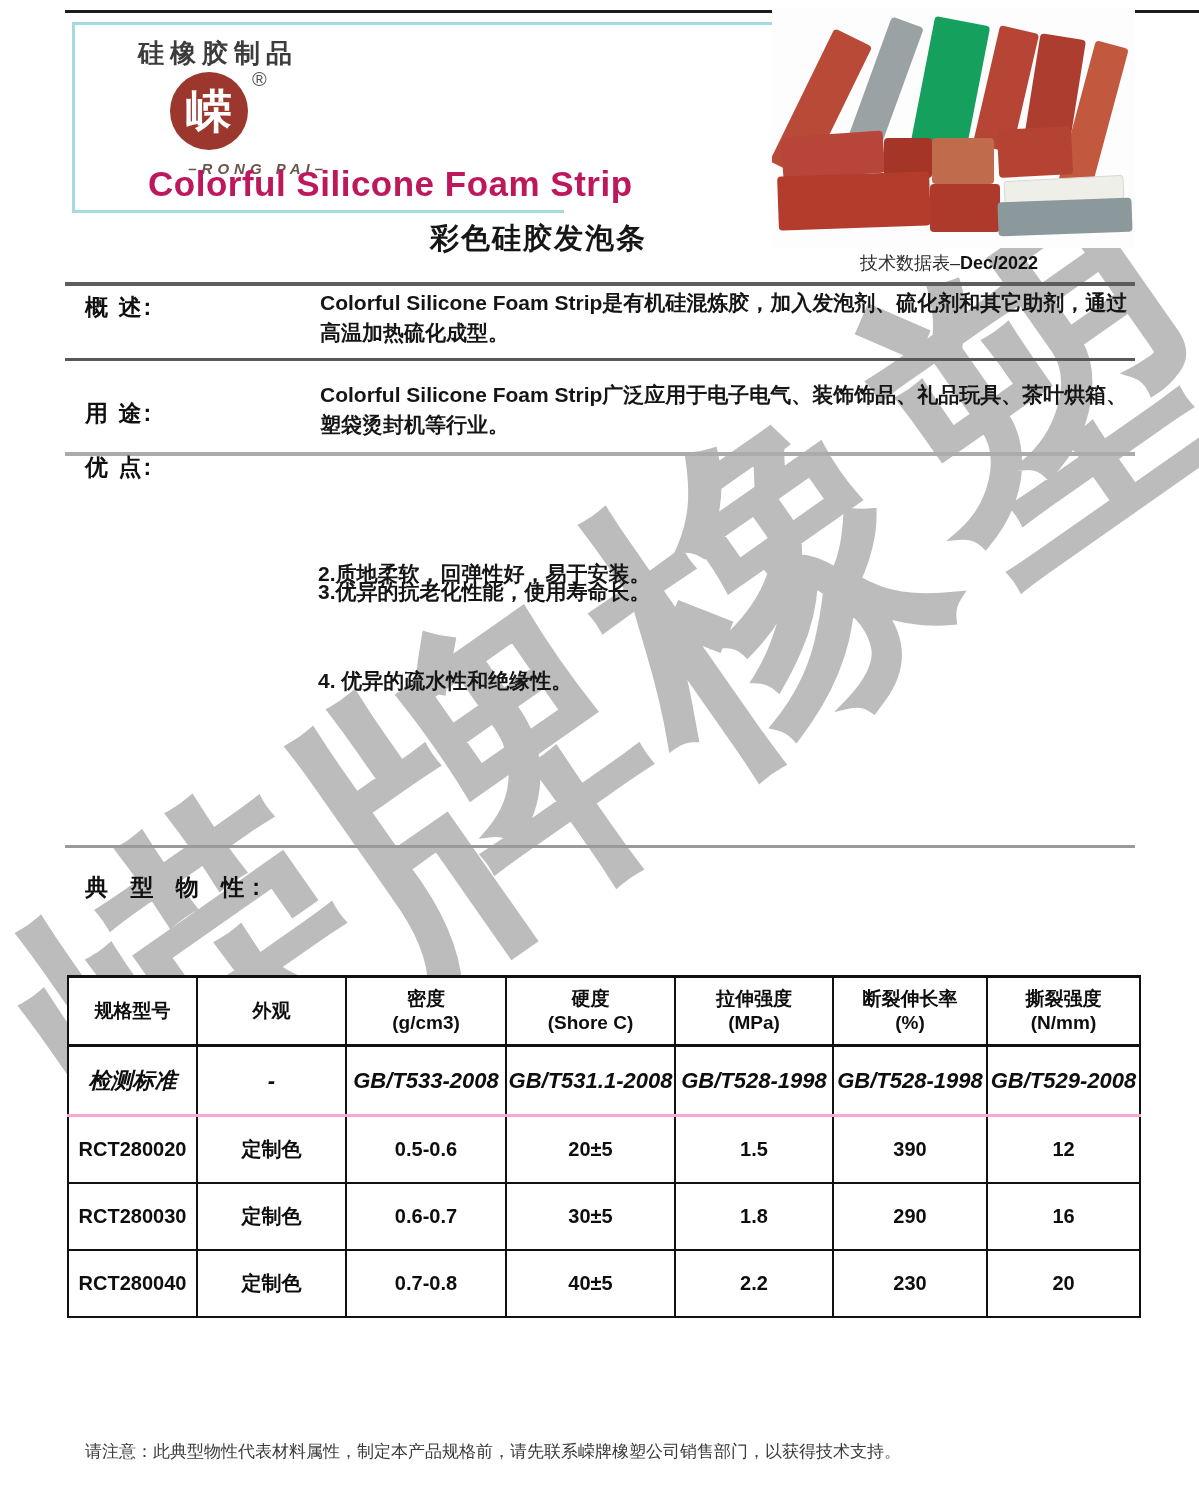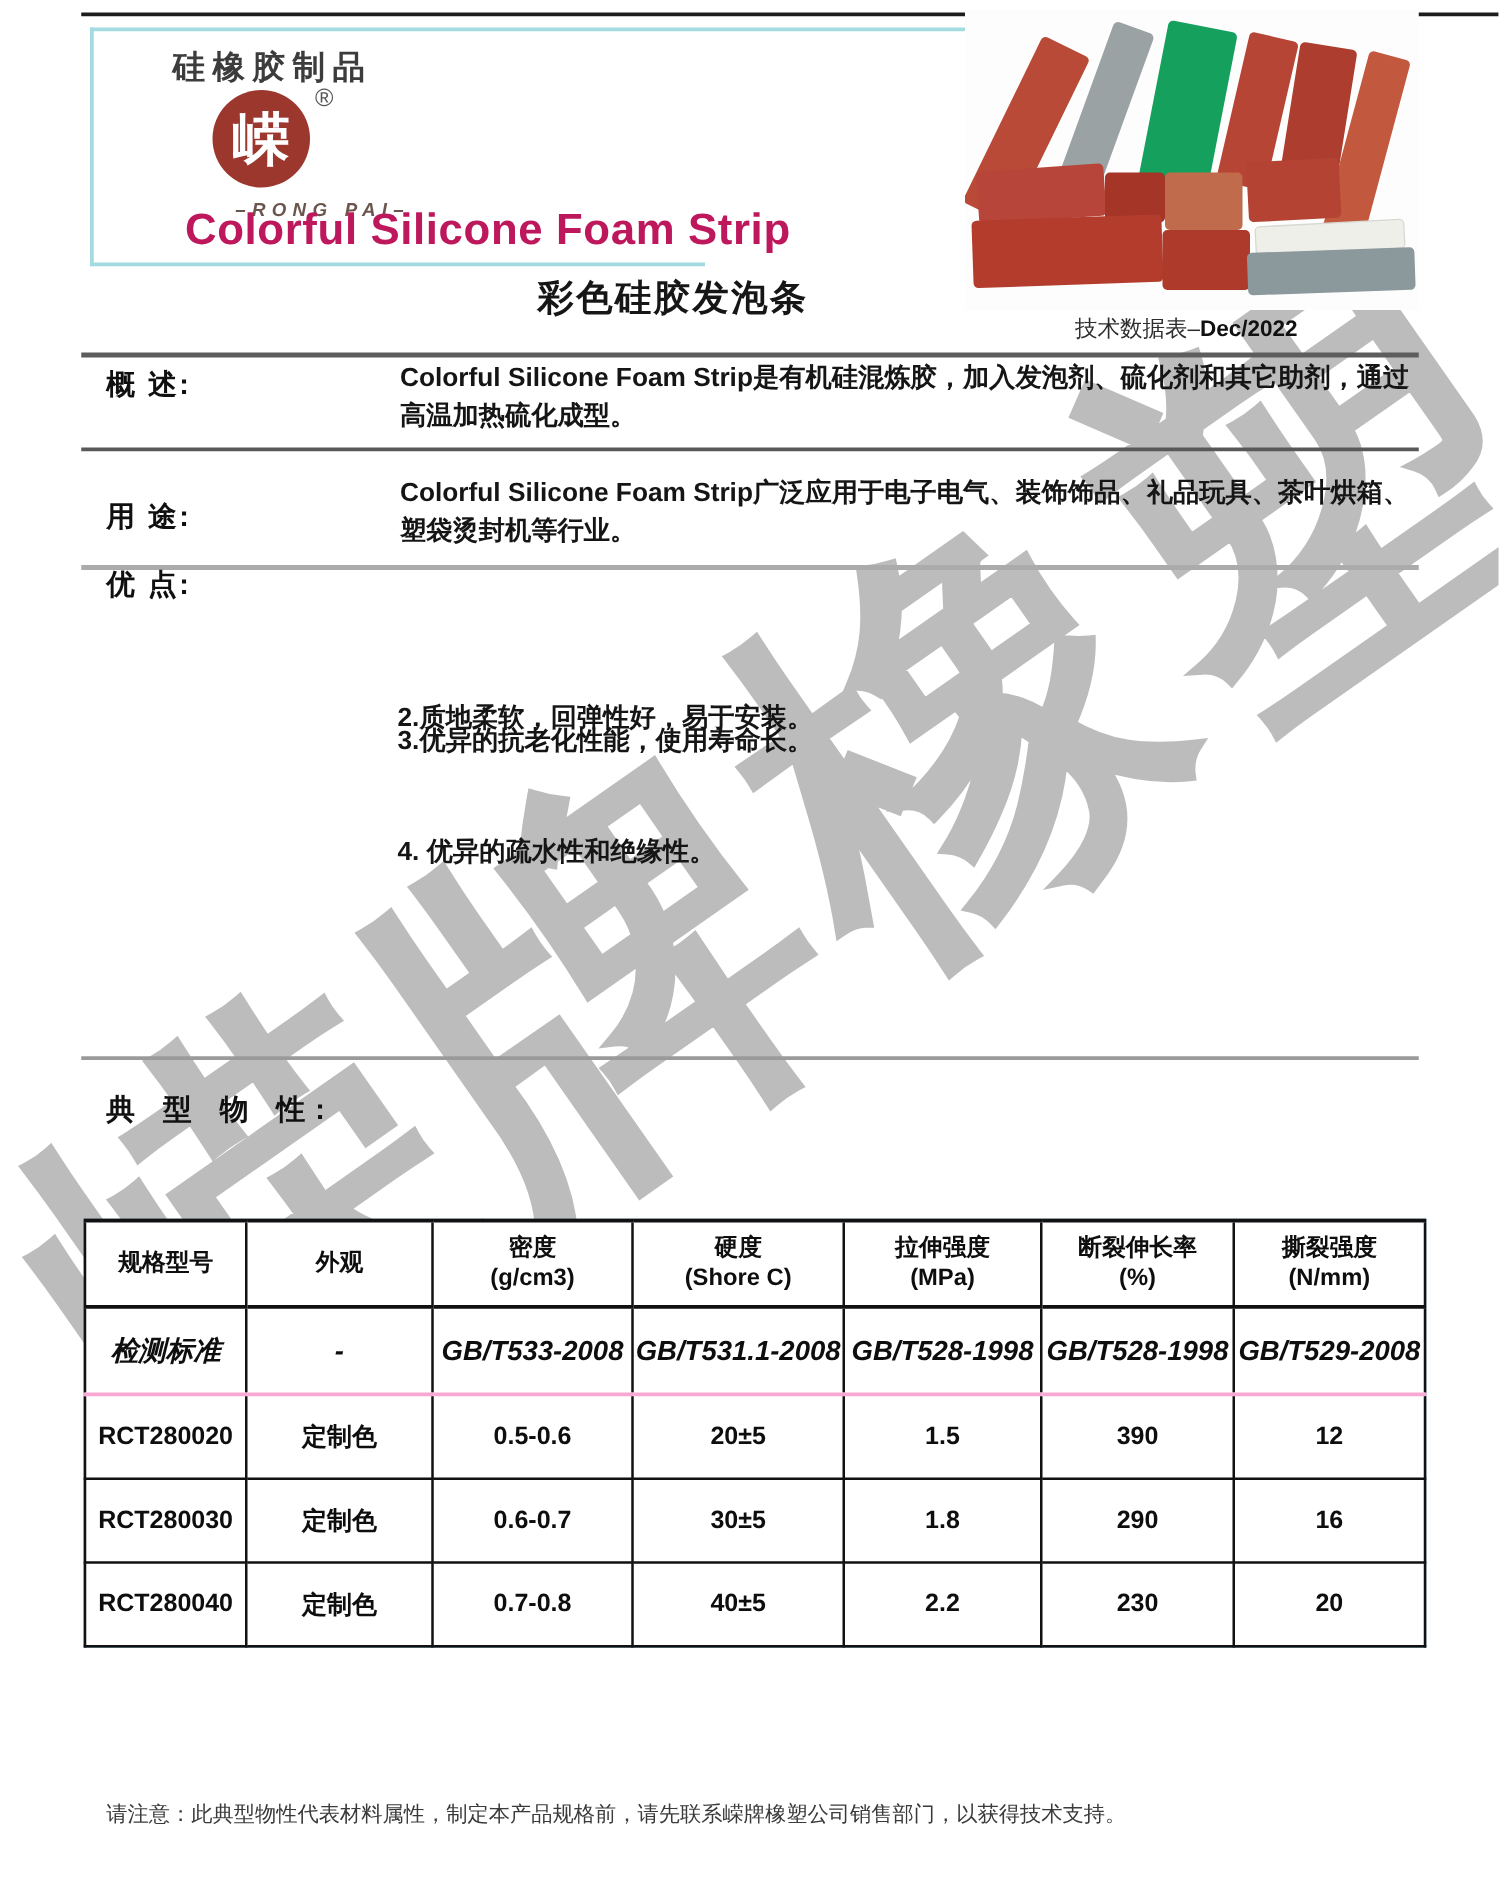--- a/index.html
+++ b/index.html
@@ -41,21 +41,21 @@
   .overview-label{left:85px;top:292px;}
   .overview-text{left:320px;top:288px;width:818px;}
   .usage-label{left:85px;top:398px;}
   .usage-text{left:320px;top:380px;width:818px;}
   .adv-label{left:85px;top:452px;}
   .adv-item{left:318px;font-size:21px;font-weight:bold;color:#151515;z-index:2;}
   .adv-1{top:506px;} .adv-2{top:560px;} .adv-3{top:578px;} .adv-4{top:667px;}
   .props-label{left:85px;top:872px;letter-spacing:8px;}
   
   .props-table{position:absolute;left:67px;top:975px;width:1072px;border-collapse:collapse;
-               background:#0c4a6e;z-index:2;table-layout:fixed;}
+               background:#e5e5e5;z-index:2;table-layout:fixed;}
   .props-table th,.props-table td{border:2px solid #111;text-align:center;vertical-align:middle;
                font-weight:bold;color:#0e0e0e;padding:0;background:#fff;}
   .props-table th{font-size:19px;height:66px;line-height:1.25;border-top:3px solid #111;border-bottom:3px solid #111;}
   .props-table td{font-size:20px;height:65px;}
   .props-table tr.std-row td{font-size:22px;height:67px;border-bottom:3px solid #f9a8d4;font-style:italic;}
   .props-table col.c0{width:129px;} .props-table col.c1{width:149px;}
   .props-table col.c2{width:160px;} .props-table col.c3{width:169px;}
   .props-table col.c4{width:158px;} .props-table col.c5{width:154px;}
   .props-table col.c6{width:153px;}
   

